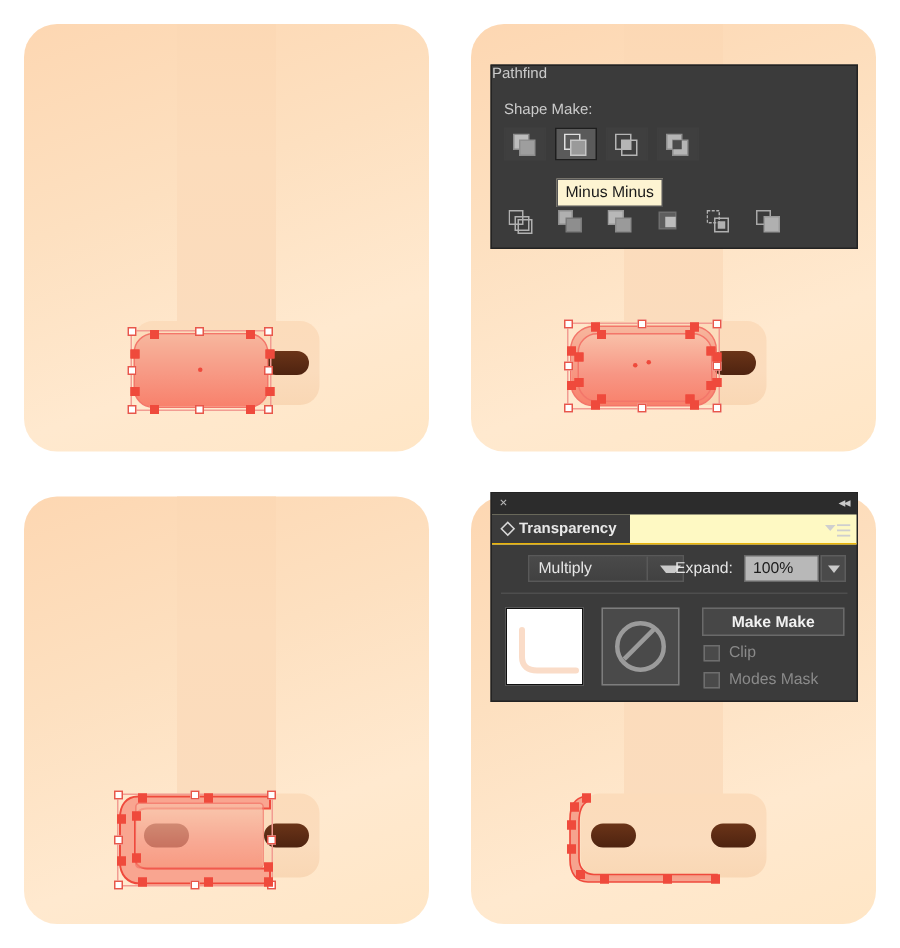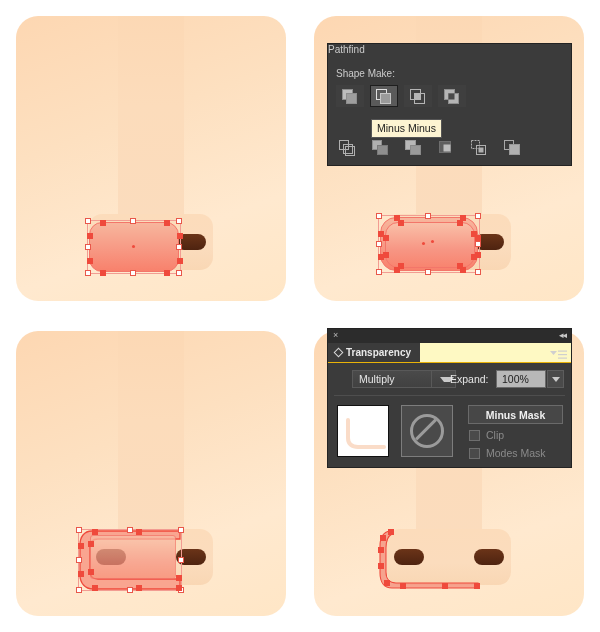--- a/index.html
+++ b/index.html
@@ -359,21 +359,21 @@
     <div class="thumb">
       <svg width="50" height="50" viewBox="0 0 50 50">
         <path d="M10,14 L10,32 C10,38 14,41 20,41 L46,41" fill="none" stroke="#fadcc8" stroke-width="4" stroke-linecap="round"></path>
       </svg>
     </div>
 
     <div class="mask-box">
       <span class="no-sym"></span>
     </div>
 
-    <div class="make-mask">Minus Mask</div>
+    <div class="make-mask">Make Make</div>
 
     <div class="cb-row cb-clip">
       <span class="cbox"></span>
       <span>Clip</span>
     </div>
     <div class="cb-row cb-inv">
       <span class="cbox"></span>
       <span>Modes Mask</span>
     </div>
   </div>

